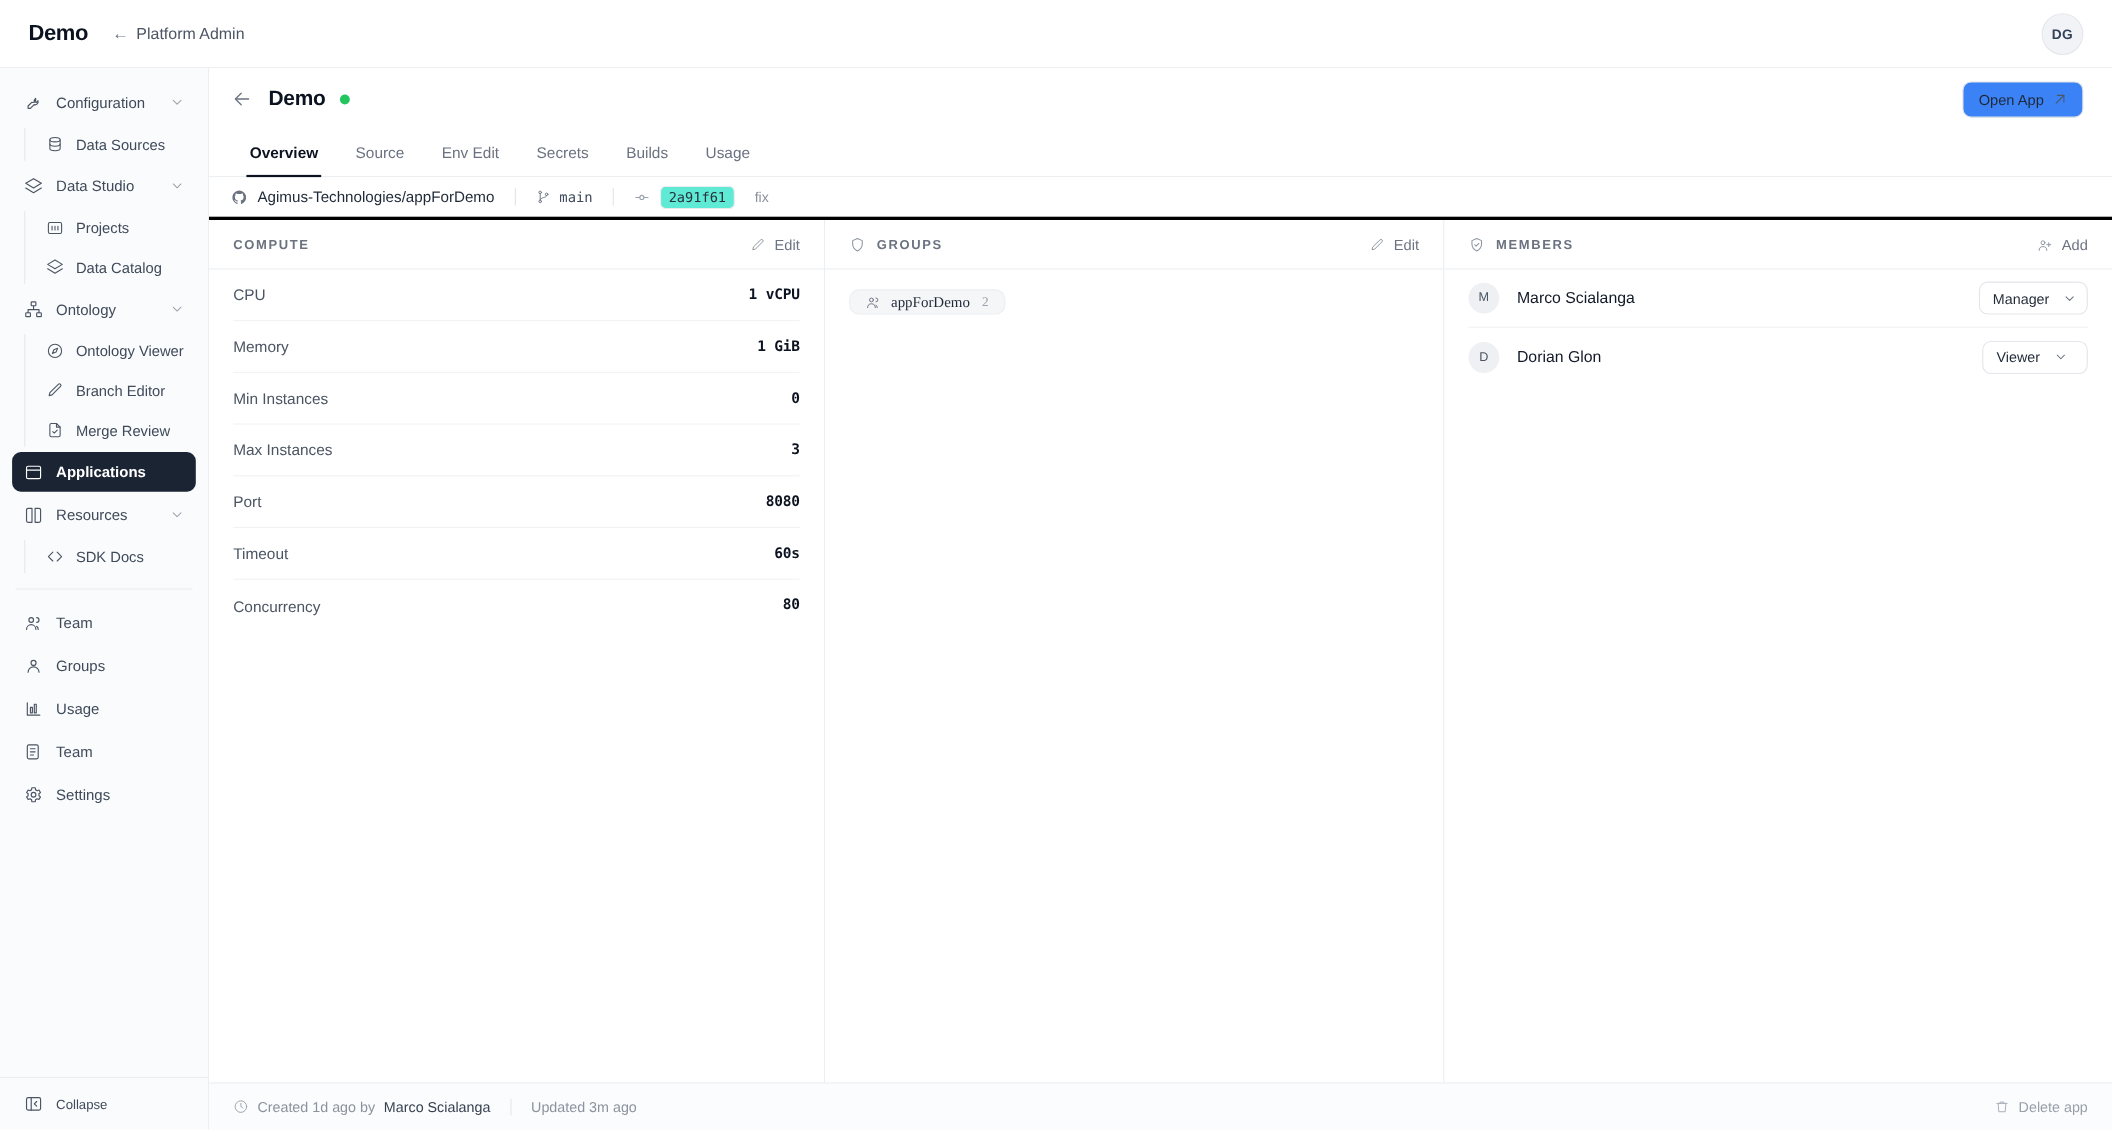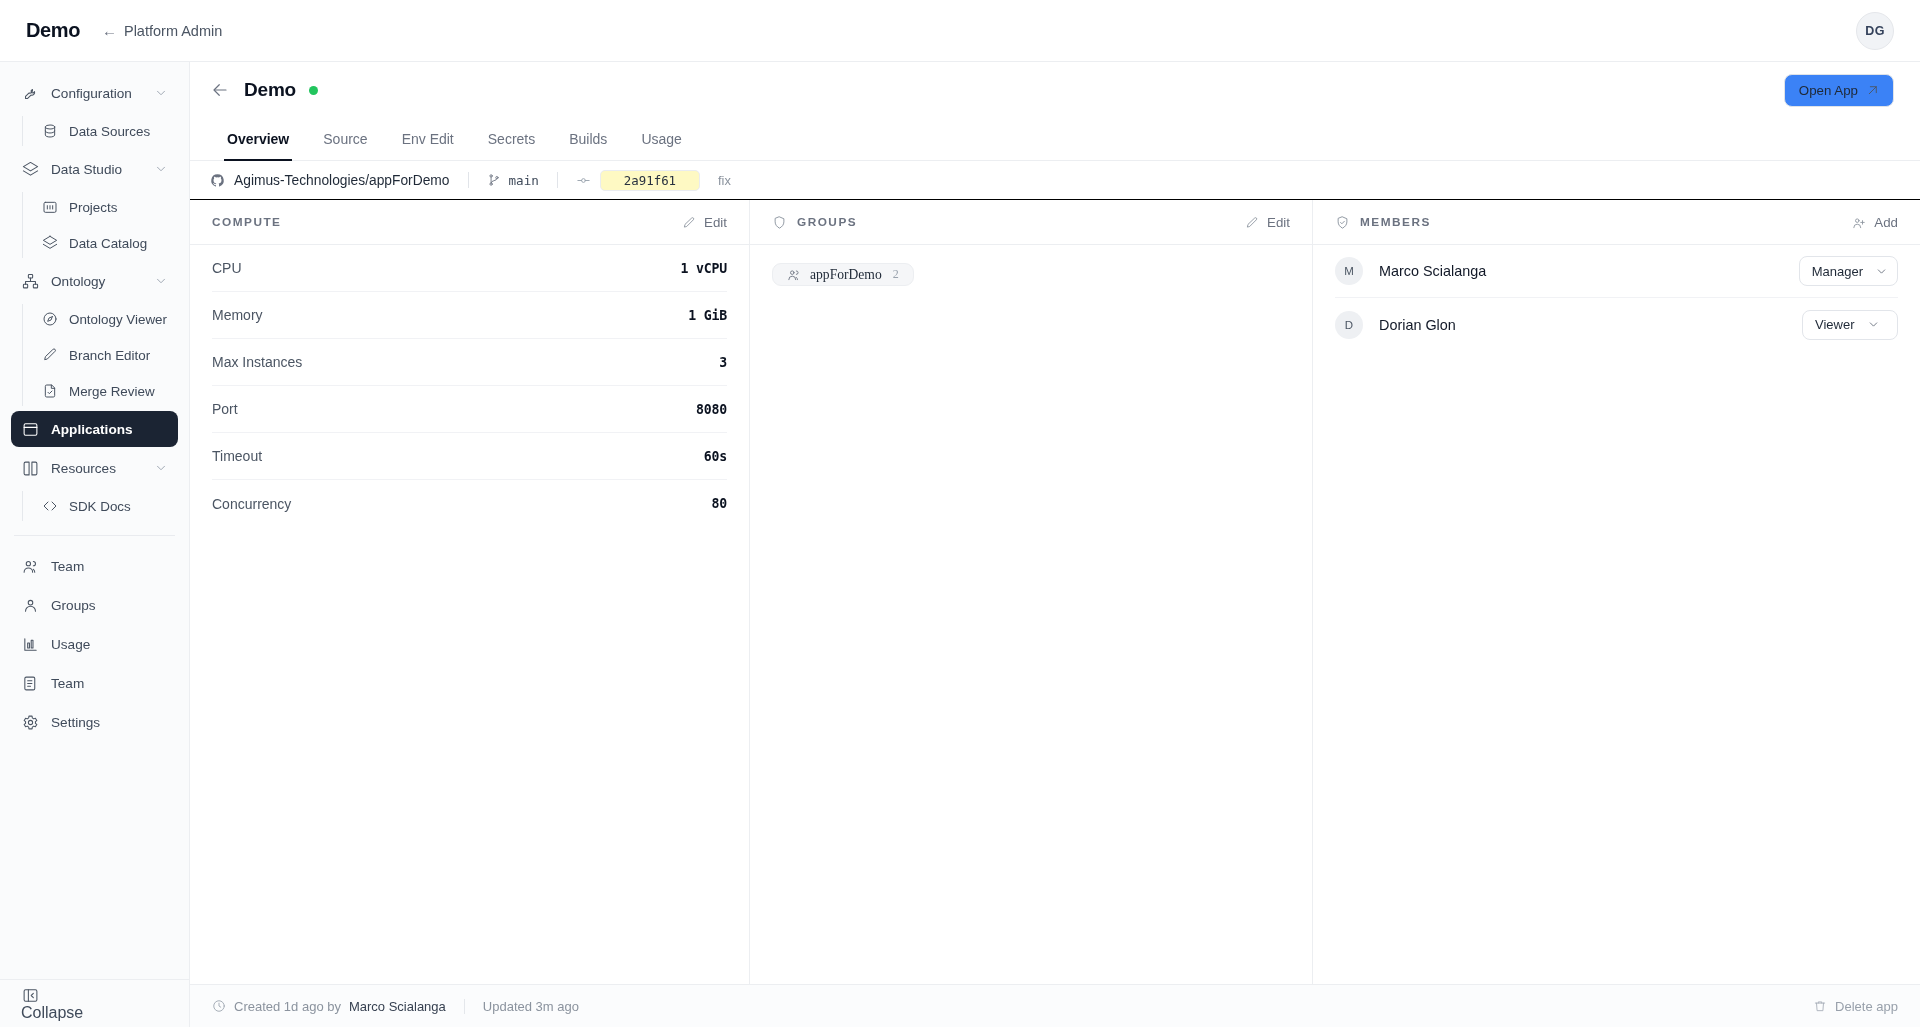--- a/index.html
+++ b/index.html
@@ -74,22 +74,22 @@
   .nav-child .ico svg { width: 16px; height: 16px; stroke: #4b5563; fill: none; stroke-width: 1.5; stroke-linecap: round; stroke-linejoin: round; }
   .nav-row.active {
     background: #1b2433; color: #ffffff; font-weight: bold;
   }
   .nav-row.active .ico svg { stroke: #ffffff; }
   .side-sep { height: 1px; background: #e9ebef; margin: 12px 14px; }
   .side-bottom {
     border-top: 1px solid #eceef1; height: 48px; flex: 0 0 48px; display: flex; align-items: center;
   }
   .collapse-row {
-    display: flex; align-items: flex-start; padding: 0 10px; margin: 0 11px; height: 34px;
-    border-radius: 8px; color: #3f4a5a; font-size: 16px; cursor: pointer; flex-direction: column;
+    display: flex; align-items: center; padding: 0 10px; margin: 0 11px; height: 34px;
+    border-radius: 8px; color: #3f4a5a; font-size: 12px; cursor: pointer;
   }
   .collapse-row .ico { width: 19px; height: 19px; margin-right: 11px; display:flex;align-items:center;justify-content:center;}
   .collapse-row .ico svg { width: 17px; height: 17px; stroke: #4b5563; fill: none; stroke-width: 1.5; stroke-linecap: round; stroke-linejoin: round; }
 
   
   .main { flex: 1 1 auto; display: flex; flex-direction: column; min-width: 0; background: #ffffff; }
 
   .page-head {
     height: 56px; flex: 0 0 56px; display: flex; align-items: center;
     padding: 0 26px 0 20px;
@@ -114,33 +114,33 @@
     position: relative; height: 43px; display: flex; align-items: center;
     padding: 0 17px; font-size: 14px; color: #6b7280; cursor: pointer;
   }
   .tab.active { color: #0b1220; font-weight: bold; }
   .tab.active:after {
     content: ""; position: absolute; left: 14px; right: 14px; bottom: -1px; height: 2.5px; background: #0b1220;
   }
 
   .repobar {
     height: 39px; flex: 0 0 39px; display: flex; align-items: center;
-    padding-left: 20px; border-bottom: 1px solid #000000; gap: 0;
+    padding-left: 20px; border-bottom: 3px solid #000000; gap: 0;
   }
   .repo-item { display: flex; align-items: center; gap: 9px; font-size: 13.8px; color: #1f2937; font-weight: 500;}
   .repo-item svg { width: 15px; height: 15px; }
   .repo-div { width: 1px; height: 16px; background: #e1e4e9; margin: 0 18px; }
   .branch { display: flex; align-items: center; gap: 8px; font-size: 12.6px; color: #3f4a5a;
             font-family: "DejaVu Sans Mono", monospace; }
   .branch svg { width: 14px; height: 14px; stroke:#6b7280; fill:none; stroke-width:1.5; stroke-linecap:round; stroke-linejoin:round;}
   .commit { display: flex; align-items: center; gap: 9px; }
   .commit svg { width: 15px; height: 15px; stroke:#9aa3ae; fill:none; stroke-width:1.5; stroke-linecap:round; stroke-linejoin:round;}
   .sha {
     font-family: "DejaVu Sans Mono", monospace; font-size: 12.4px; color: #28313f;
-    background: #fef9c3; border: 1px solid #eaecf0; border-radius: 5px; padding: 2px 23px;
+    background: #5eead4; border: 1px solid #eaecf0; border-radius: 5px; padding: 2px 7px;
   }
   .commit-msg { font-size: 12.8px; color: #8b939e; margin-left: 9px; }
 
   
   .cols { flex: 1 1 auto; display: flex; min-height: 0; }
   .col { display: flex; flex-direction: column; min-width: 0; border-right: 1px solid #eceef1; }
   .col-compute { width: 560px; flex: 0 0 560px; }
   .col-groups { width: 563px; flex: 0 0 563px; }
   .col-members { flex: 1 1 auto; border-right: none; }
 
@@ -529,20 +529,24 @@
           <div class="panel-body">
             <div class="kv-row">
               <span class="kv-key">CPU</span>
               <span class="kv-val">1 vCPU</span>
             </div>
             <div class="kv-row">
               <span class="kv-key">Memory</span>
               <span class="kv-val">1 GiB</span>
             </div>
             <div class="kv-row">
+              <span class="kv-key">Min Instances</span>
+              <span class="kv-val">0</span>
+            </div>
+            <div class="kv-row">
               <span class="kv-key">Max Instances</span>
               <span class="kv-val">3</span>
             </div>
             <div class="kv-row">
               <span class="kv-key">Port</span>
               <span class="kv-val">8080</span>
             </div>
             <div class="kv-row">
               <span class="kv-key">Timeout</span>
               <span class="kv-val">60s</span>

